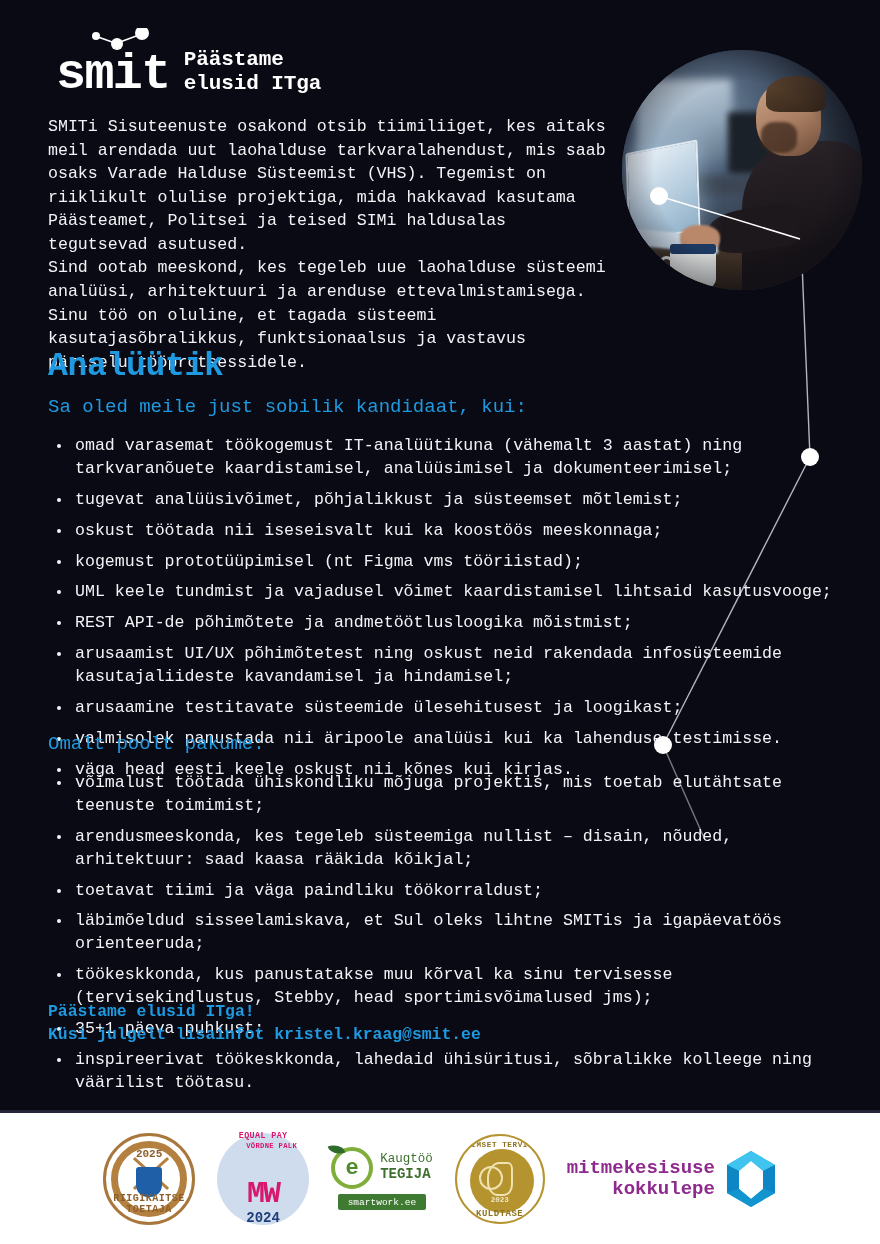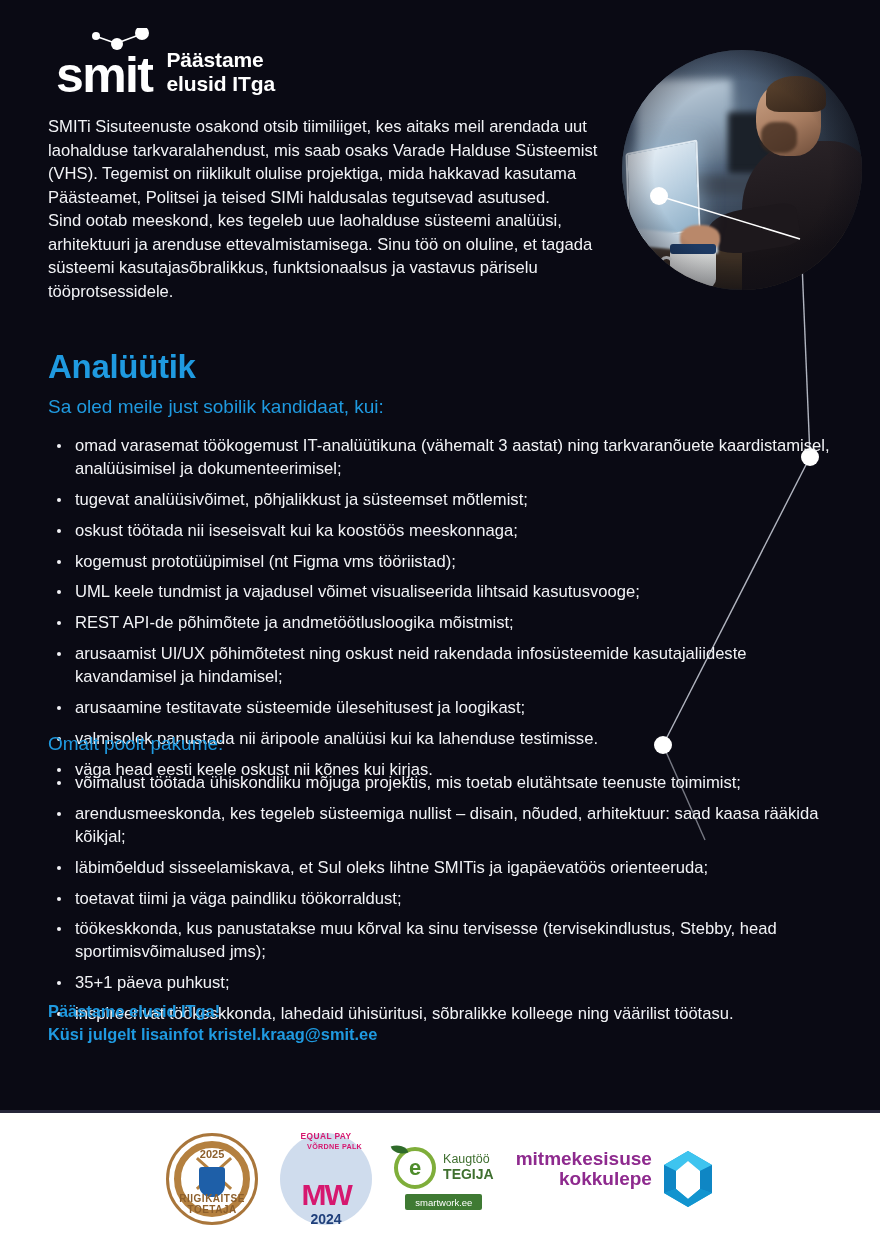--- a/index.html
+++ b/index.html
@@ -6,20 +6,21 @@
   html, body {
     width: 880px; height: 1244px;
     background: #ffffff;
     font-family: "Liberation Sans", sans-serif;
     overflow: hidden;
   }
   #poster {
     position: relative;
     width: 880px; height: 1244px;
     background: #ffffff;
+    font-family: Liberation Mono, monospace;
   }
   
   .dark-panel {
     position: absolute;
     left: 0; top: 0;
     width: 880px; height: 1113px;
     background: #0a0a14;
     overflow: hidden;
   }
   .panel-edge {
@@ -318,21 +319,21 @@
     font-size: 7.6px; font-weight: 700; color: #8d7320; letter-spacing: 0.6px;
   }
   .gold-seal .gyr {
     position: absolute; left: 0; right: 0; top: 60px; text-align: center;
     font-size: 7.5px; font-weight: 700; color: #f3e8bf;
   }
   .gold-seal .gbot {
     position: absolute; left: 0; right: 0; bottom: 3px; text-align: center;
     font-size: 9px; font-weight: 700; color: #8d7320; letter-spacing: 0.5px;
   }
-  .diversity { display: flex; gap: 10px; }
+  .diversity { display: flex; align-items: center; gap: 10px; }
   .dv-text {
     font-size: 19px; font-weight: 700; color: #8e2a8e;
     line-height: 1.1; text-align: right;
   }
   .dv-gem { width: 52px; height: 60px; }
 </style>
 </head>
 <body>
 
 <div id="poster">
@@ -397,36 +398,36 @@
 
     <div class="job-title">Analüütik</div>
 
     <div class="sec-req">
       <div class="sec-head">Sa oled meile just sobilik kandidaat, kui:</div>
       <ul class="bul">
         <li>omad varasemat töökogemust IT-analüütikuna (vähemalt 3 aastat) ning tarkvaranõuete kaardistamisel, analüüsimisel ja dokumenteerimisel;</li>
         <li>tugevat analüüsivõimet, põhjalikkust ja süsteemset mõtlemist;</li>
         <li>oskust töötada nii iseseisvalt kui ka koostöös meeskonnaga;</li>
         <li>kogemust prototüüpimisel (nt Figma vms tööriistad);</li>
-        <li>UML keele tundmist ja vajadusel võimet visualiseerida lihtsaid kasutusvooge;</li>
+        <li>UML keele tundmist ja vajadusel võimet kaardistamisel lihtsaid kasutusvooge;</li>
         <li>REST API-de põhimõtete ja andmetöötlusloogika mõistmist;</li>
         <li>arusaamist UI/UX põhimõtetest ning oskust neid rakendada infosüsteemide kasutajaliideste kavandamisel ja hindamisel;</li>
         <li>arusaamine testitavate süsteemide ülesehitusest ja loogikast;</li>
         <li>valmisolek panustada nii äripoole analüüsi kui ka lahenduse testimisse.</li>
         <li>väga head eesti keele oskust nii kõnes kui kirjas.</li>
       </ul>
     </div>
 
     <div class="sec-ben">
       <div class="sec-head">Omalt poolt pakume:</div>
       <ul class="bul">
         <li>võimalust töötada ühiskondliku mõjuga projektis, mis toetab elutähtsate teenuste toimimist;</li>
         <li>arendusmeeskonda, kes tegeleb süsteemiga nullist – disain, nõuded, arhitektuur: saad kaasa rääkida kõikjal;</li>
+        <li>toetavat tiimi ja väga paindliku töökorraldust;</li>
         <li>läbimõeldud sisseelamiskava, et Sul oleks lihtne SMITis ja igapäevatöös orienteeruda;</li>
-        <li>toetavat tiimi ja väga paindliku töökorraldust;</li>
         <li>töökeskkonda, kus panustatakse muu kõrval ka sinu tervisesse (tervisekindlustus, Stebby, head sportimisvõimalused jms);</li>
         <li>35+1 päeva puhkust;</li>
         <li>inspireerivat töökeskkonda, lahedaid ühisüritusi, sõbralikke kolleege ning väärilist töötasu.</li>
       </ul>
     </div>
 
     <div class="closing">
       <div>Päästame elusid ITga!</div>
       <div>Küsi julgelt lisainfot kristel.kraag@smit.ee</div>
     </div>
@@ -465,20 +466,30 @@
           </div>
           <div>
             <div class="kt-txt1">Kaugtöö</div>
             <div class="kt-txt2">TEGIJA</div>
           </div>
         </div>
         <div class="kt-url">smartwork.ee</div>
       </div>
     </div>
 
+    <div class="badge">
+      <div class="gold-seal">
+        <div class="gcore"></div>
+        <div class="gface"></div>
+        <div class="gcirc"></div>
+        <div class="gtop">VAIMSET TERVIST</div>
+        <div class="gyr">2023</div>
+        <div class="gbot">KULDTASE</div>
+      </div>
+    </div>
 
     <div class="badge">
       <div class="diversity">
         <div class="dv-text">
           <div>mitmekesisuse</div>
           <div>kokkulepe</div>
         </div>
         <svg class="dv-gem" viewBox="0 0 52 60">
           <polygon points="26,2 50,16 50,44 26,58 2,44 2,16" fill="#18a5dd"></polygon>
           <polygon points="26,2 50,16 38,22 26,12 14,22 2,16" fill="#3ec4ef"></polygon>

